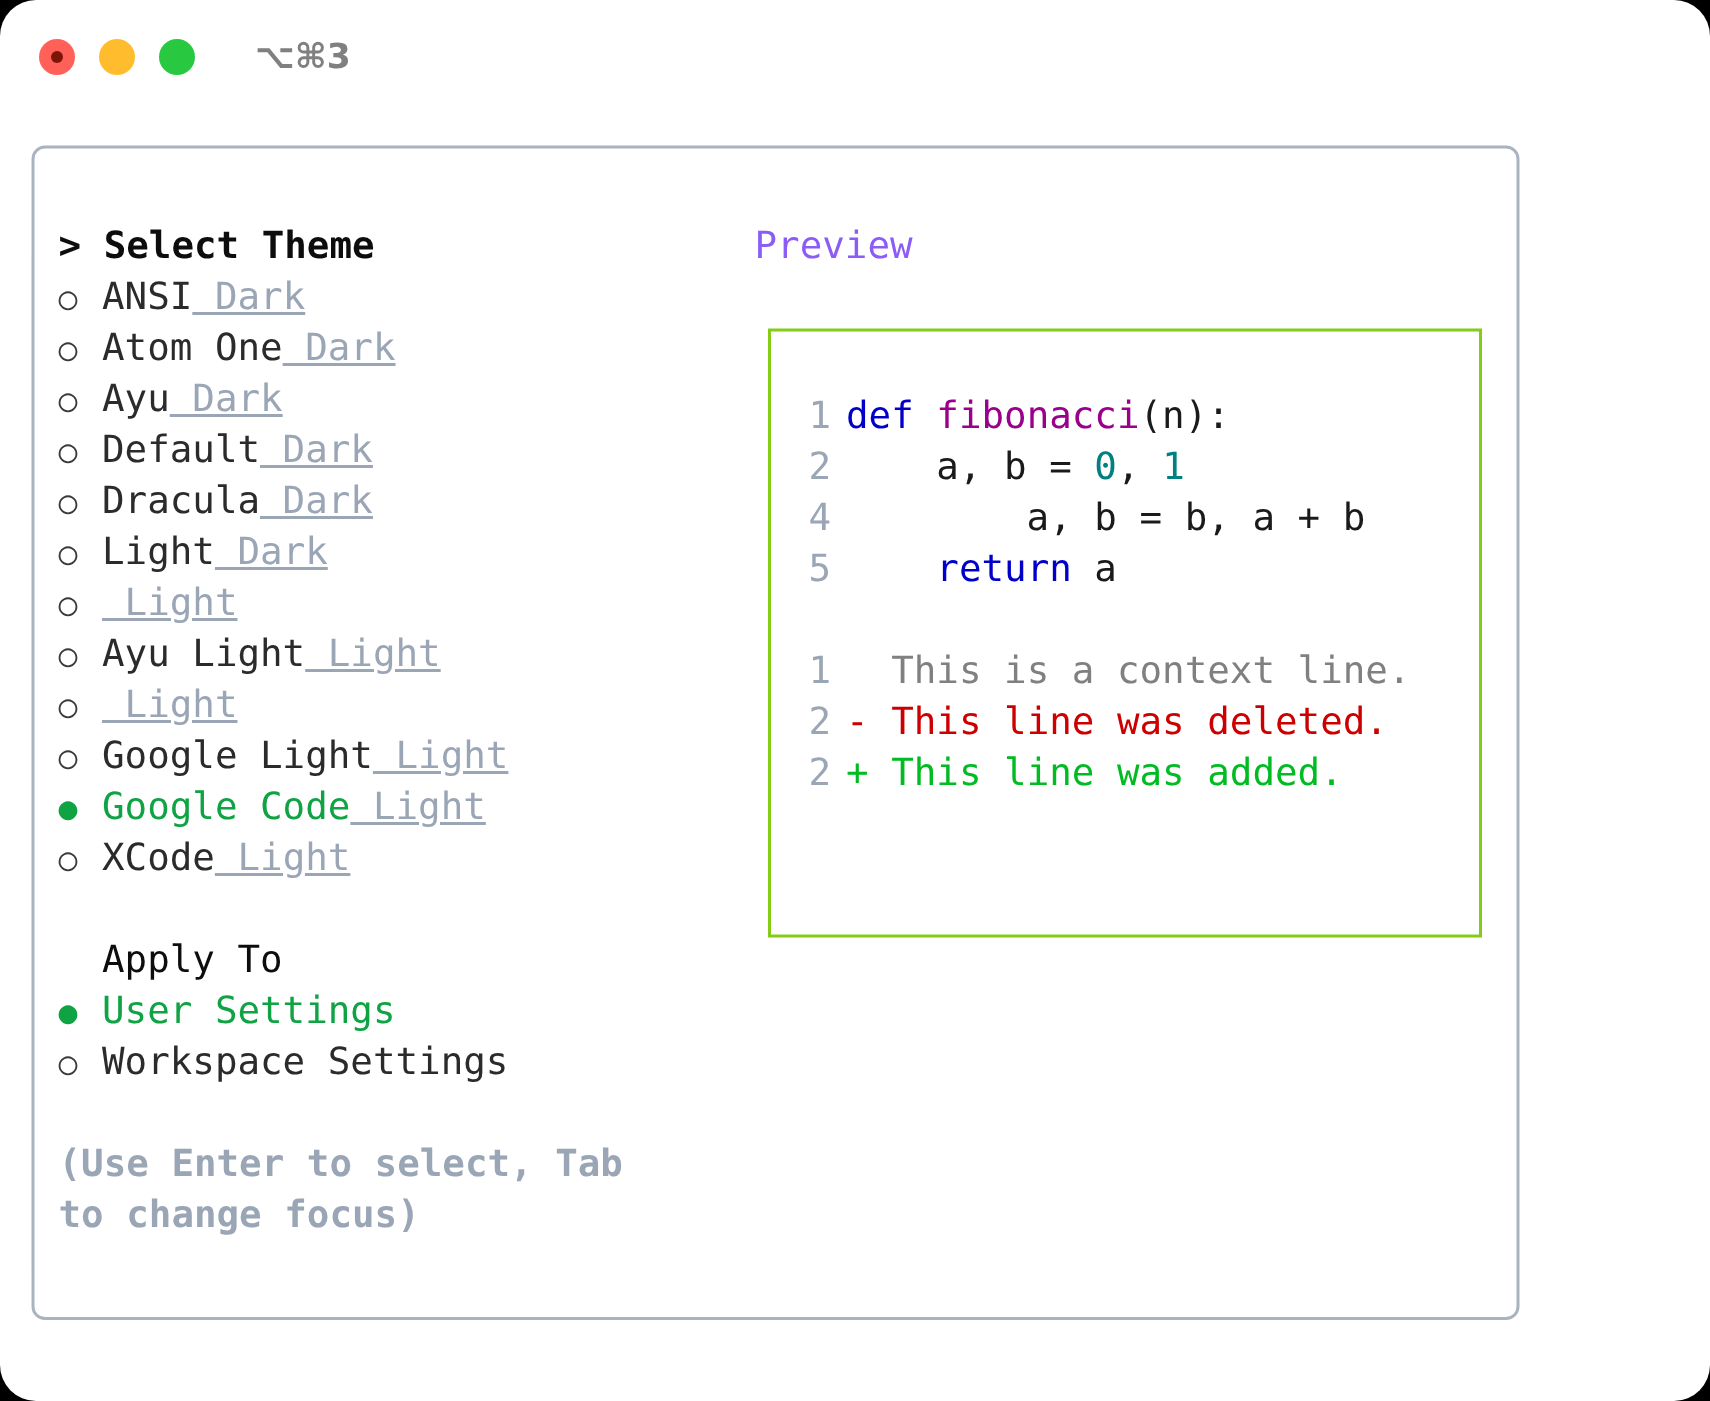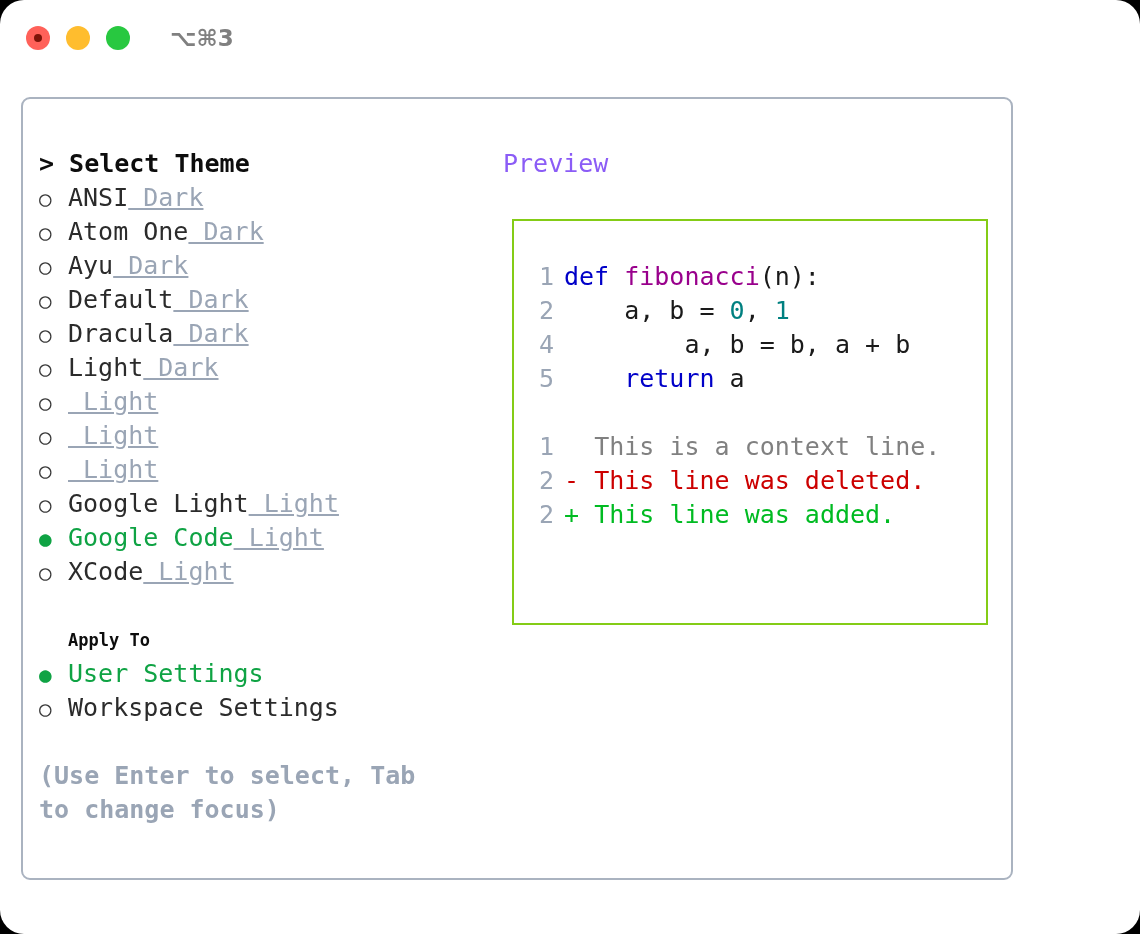--- a/index.html
+++ b/index.html
@@ -86,22 +86,22 @@
   .list-header {
     font-family: "DejaVu Sans Mono", monospace;
     font-size: 25px;
     font-weight: bold;
     color: #0d0d0d;
     line-height: 34px;
     white-space: pre;
   }
   .section-header {
     font-family: "DejaVu Sans Mono", monospace;
-    font-size: 17px;
-    font-weight: bold;
+    font-size: 25px;
+    font-weight: normal;
     color: #0d0d0d;
     line-height: 34px;
     white-space: pre;
     padding-left: 29px;
   }
 
   .opt-row {
     display: flex;
     align-items: baseline;
     height: 34px;
@@ -211,21 +211,21 @@
       <div class="list-header">&gt; Select Theme</div>
 
       <div id="theme-list">
           <div class="opt-row"><span class="bullet">○</span><span class="opt-label">ANSI</span><span class="opt-suffix"> Dark</span></div>
           <div class="opt-row"><span class="bullet">○</span><span class="opt-label">Atom One</span><span class="opt-suffix"> Dark</span></div>
           <div class="opt-row"><span class="bullet">○</span><span class="opt-label">Ayu</span><span class="opt-suffix"> Dark</span></div>
           <div class="opt-row"><span class="bullet">○</span><span class="opt-label">Default</span><span class="opt-suffix"> Dark</span></div>
           <div class="opt-row"><span class="bullet">○</span><span class="opt-label">Dracula</span><span class="opt-suffix"> Dark</span></div>
           <div class="opt-row"><span class="bullet">○</span><span class="opt-label">Light</span><span class="opt-suffix"> Dark</span></div>
           <div class="opt-row"><span class="bullet">○</span><span class="opt-suffix"> Light</span></div>
-          <div class="opt-row"><span class="bullet">○</span><span class="opt-suffix"> Light</span></div>
+          <div class="opt-row"><span class="bullet">○</span><span class="opt-label">Ayu Light</span><span class="opt-suffix"> Light</span></div>
           <div class="opt-row"><span class="bullet">○</span><span class="opt-suffix"> Light</span></div>
           <div class="opt-row"><span class="bullet">○</span><span class="opt-label">Google Light</span><span class="opt-suffix"> Light</span></div>
           <div class="opt-row selected"><span class="bullet">●</span><span class="opt-label">Google Code</span><span class="opt-suffix"> Light</span></div>
           <div class="opt-row"><span class="bullet">○</span><span class="opt-label">XCode</span><span class="opt-suffix"> Light</span></div>
         </div>
 
       <div class="spacer-row"></div>
 
       <div class="section-header">Apply To</div>
 

